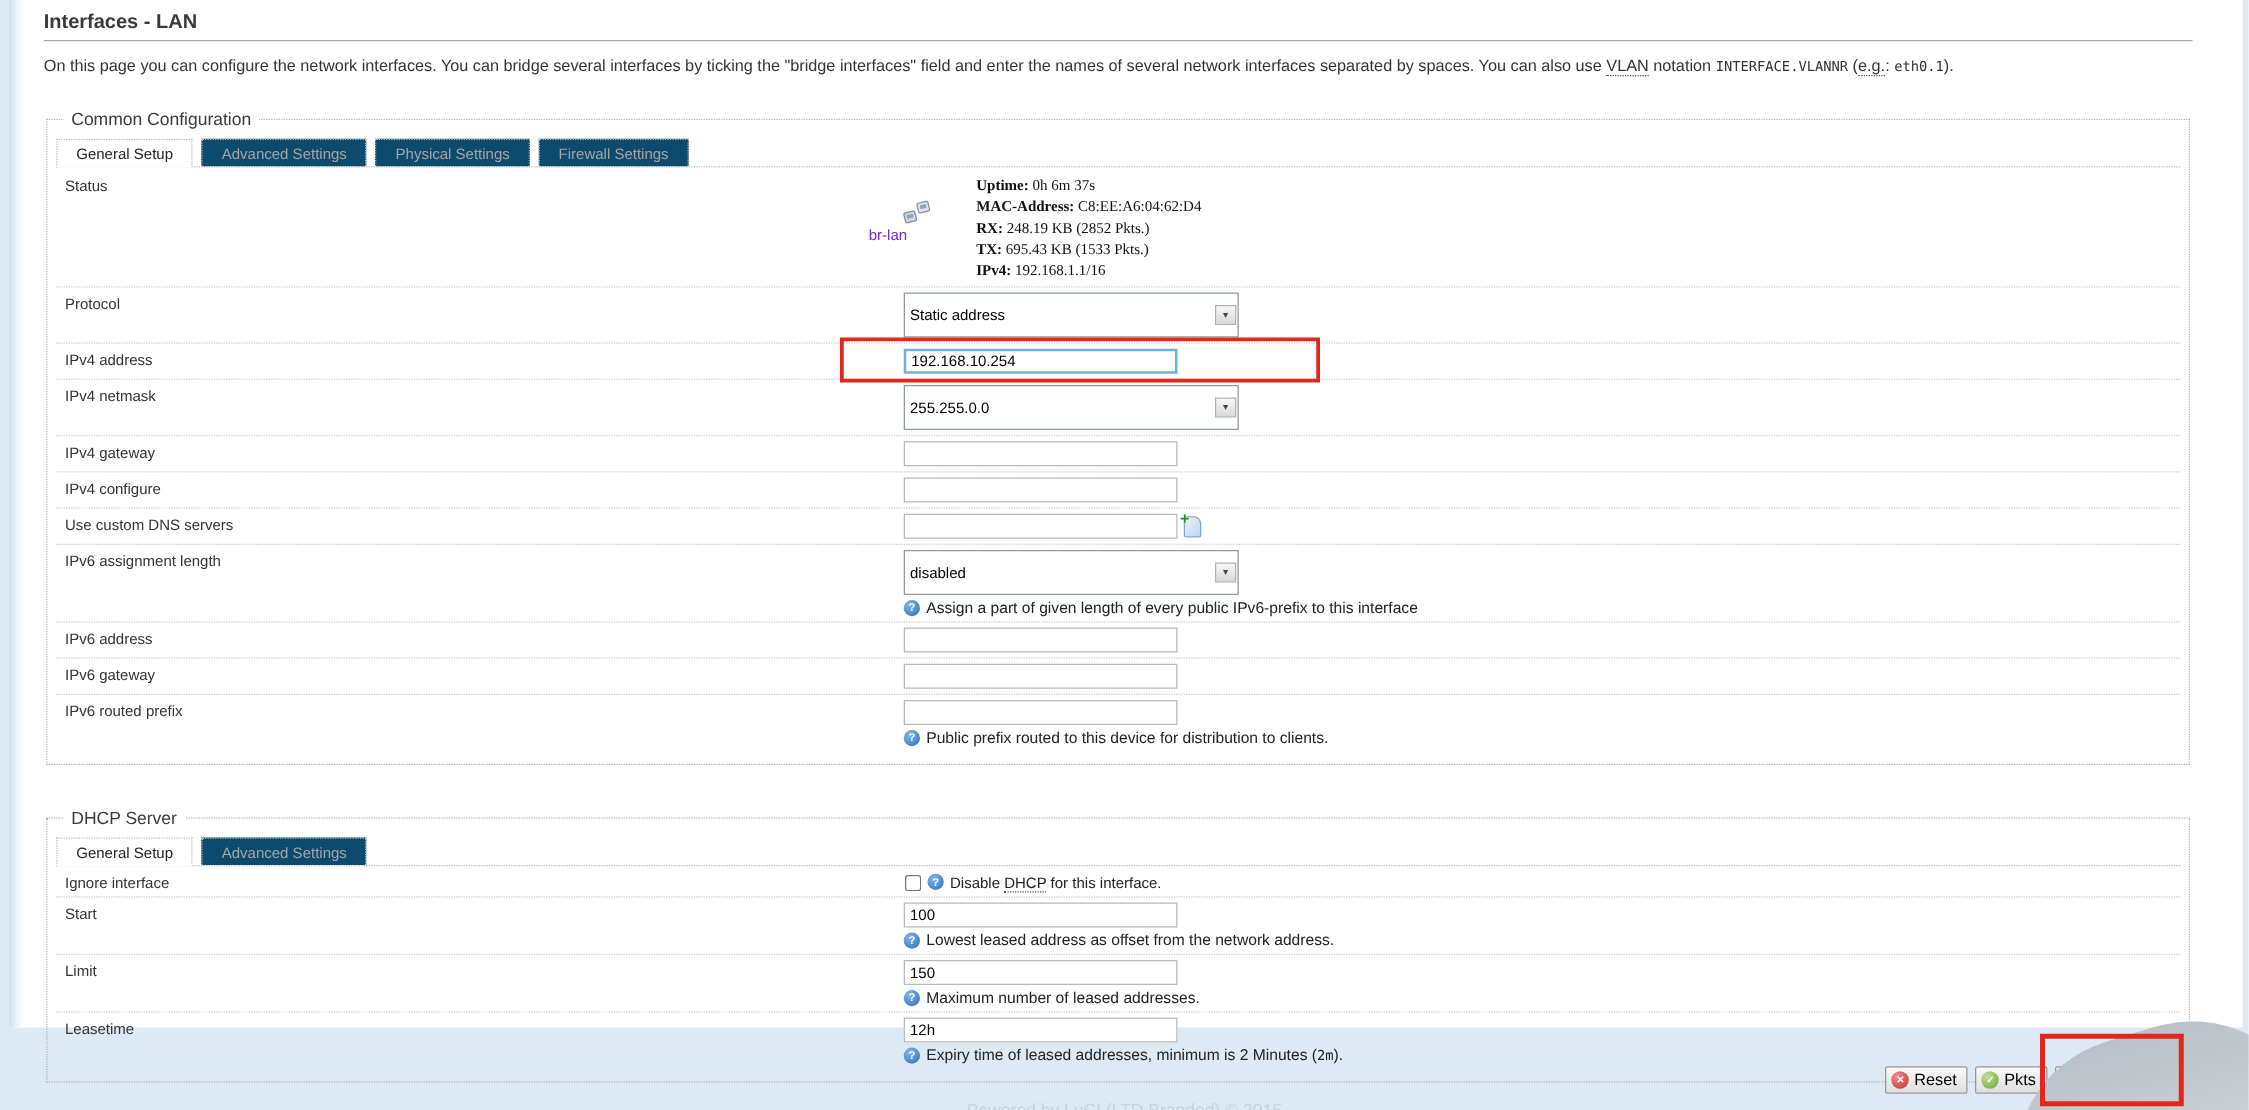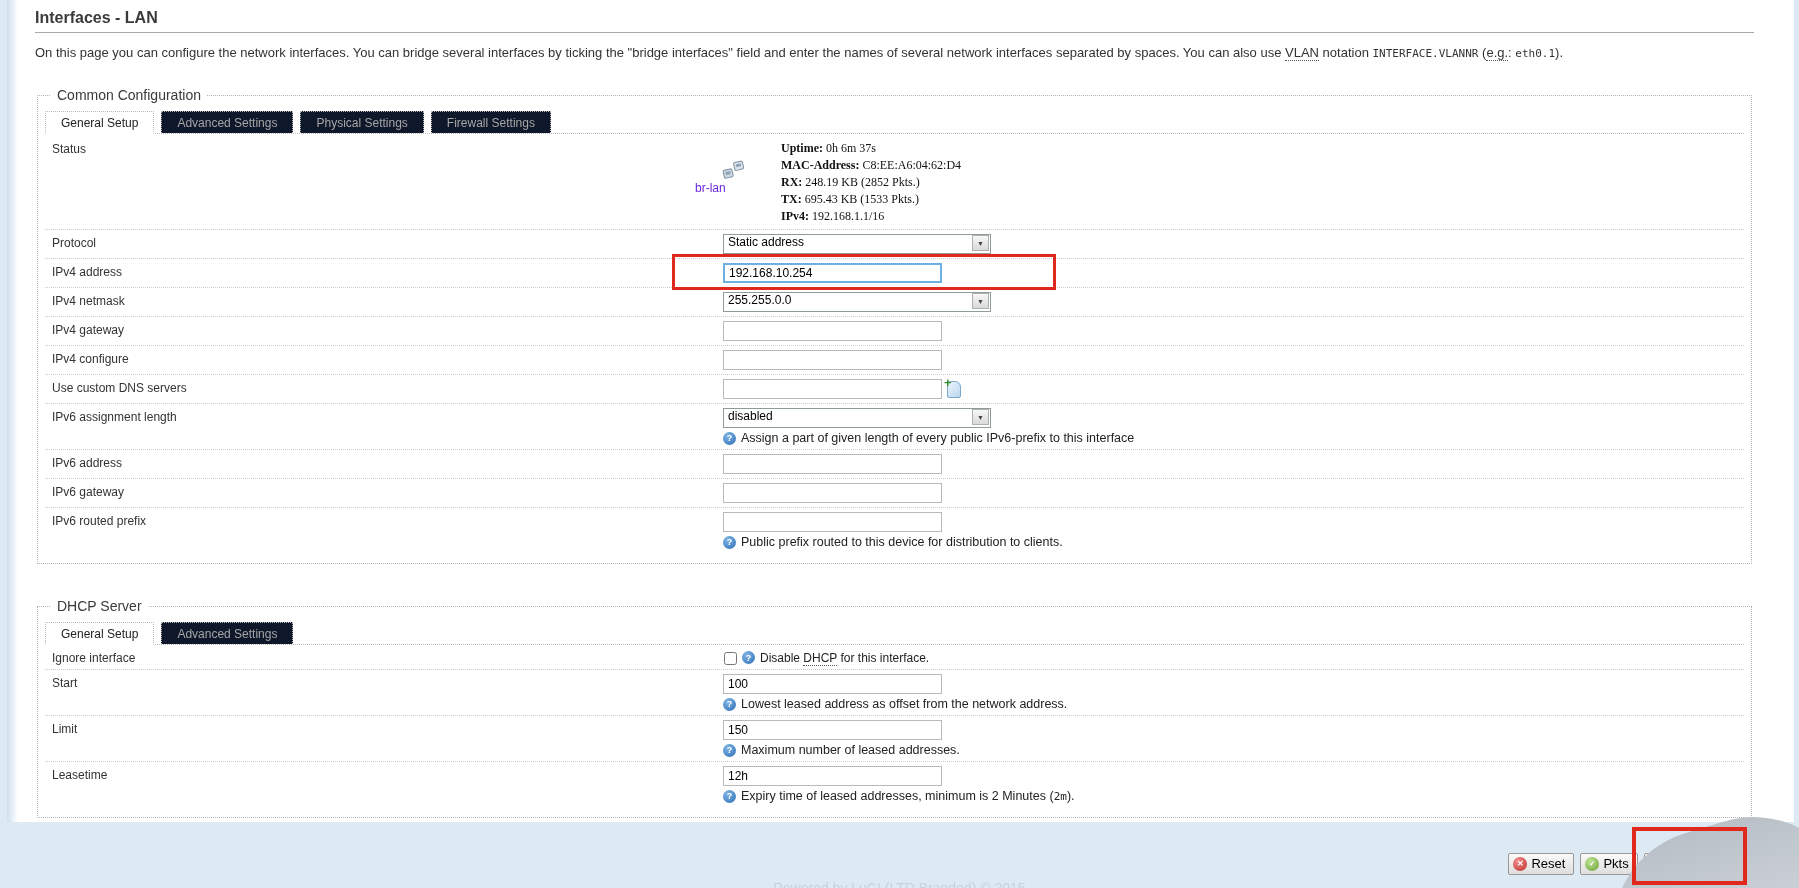--- a/index.html
+++ b/index.html
@@ -18,39 +18,39 @@
   .desc { margin-top:11px; font-size:13px; line-height:18px; color:#333; }
   .desc abbr { border-bottom:1px dotted #555; text-decoration:none; }
   .mono { font-family:"DejaVu Sans Mono", monospace; font-size:11px; }
 
   fieldset.box { border:1px dotted #b3b3b3; margin:24px 2px 0 2px; padding:4px 7px 10px 7px; }
   fieldset.box legend { font-size:14px; font-weight:normal; color:#3a3a3a; padding:0 6px; margin-left:6px; }
   fieldset.dhcp { margin-top:34px; }
 
   .tabs { display:flex; gap:7px; border-bottom:1px dotted #bbb; padding:4px 0 0 0; }
   .tab { padding:4px 15px 3px; border:1px dotted #bbb; border-bottom:none;
-         background:#0f172a; color:#a6a6a6; font-size:12px; cursor:pointer; }
+         background:#0c4a6e; color:#a6a6a6; font-size:12px; cursor:pointer; }
   .tab.active { background:#fff; color:#222; margin-bottom:-1px; border-bottom:1px solid #fff; }
 
   .row { position:relative; display:flex; border-bottom:1px dotted #cccccc; padding:4px 0; }
   .row.last { border-bottom:none; }
   .rlabel { flex:0 0 678px; padding-left:7px; padding-top:2px; color:#333; }
   .rfield { flex:1; }
 
   
   .status-row { min-height:92px; border-bottom:1px dotted #cccccc; }
   .status-field { display:flex; padding-top:2px; }
   .status-dev { margin-left:650px; width:78px; text-align:left; padding-top:20px; color:#6d28d9; }
   .status-dev svg { display:block; margin:0 auto 1px; }
   .status-info { margin-left:8px; line-height:17px; color:#111;font-family:Liberation Serif, serif; }
   .status-info b { font-weight:bold; }
 
   
-  .sel { position:relative; width:268px; height:20px; border:1px solid #8f9a9b; background:#fff;
-         display:flex; align-items:flex-start; cursor:pointer; }
+  .sel { position:relative; width:268px; height:36px; border:1px solid #8f9a9b; background:#fff;
+         display:flex; align-items:center; cursor:pointer; }
   .selval { flex:1; padding:0 4px; font-size:12px; color:#000; white-space:nowrap; overflow:hidden; }
   .selbtn { width:17px; height:16px; margin-right:1px; background:linear-gradient(#f7f7f7,#d9d9d9);
             border:1px solid #b0b0b0; font-size:7px; color:#444; display:flex; align-items:center;
             justify-content:center; }
 
   input.txt { width:219px; height:20px; border:1px solid #b9b9b9; font:12px "Liberation Sans",sans-serif;
               padding:6px 4px; color:#000; background:#fff; }
   input.txt.focused { border:2px solid #6cb1e1; }
 
   input.chk { width:13px; height:13px; margin:2px 5px 0 1px; vertical-align:-2px; }

